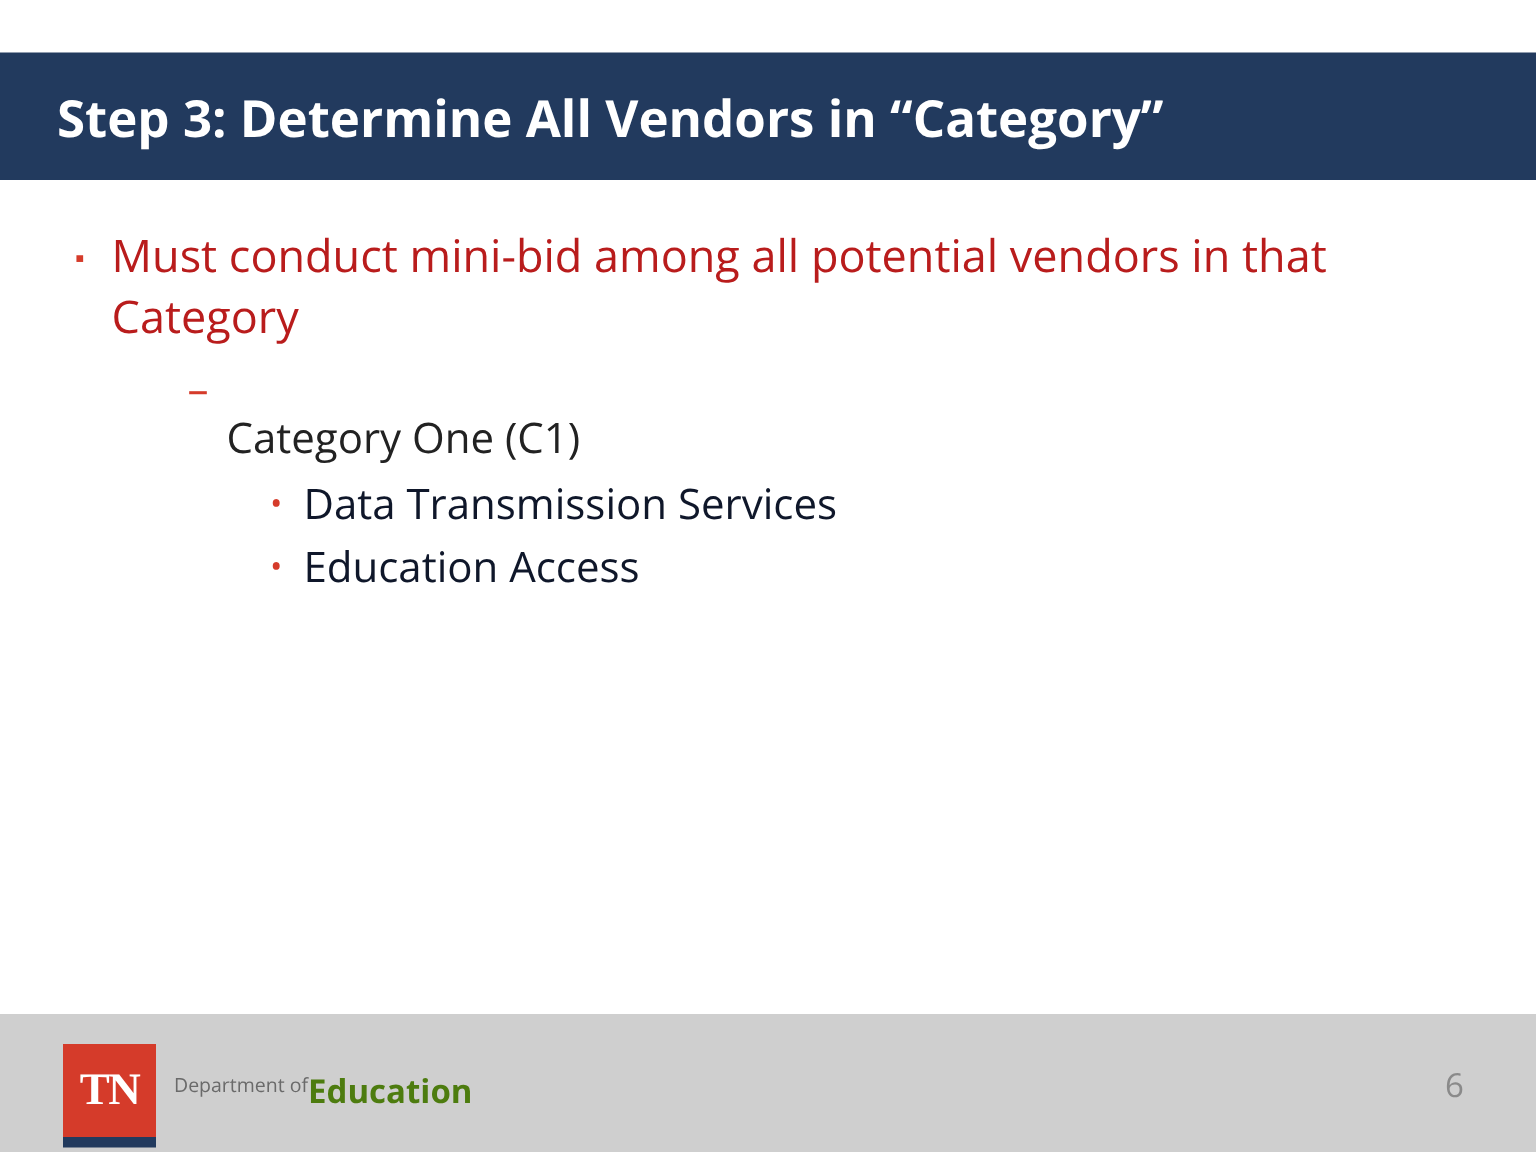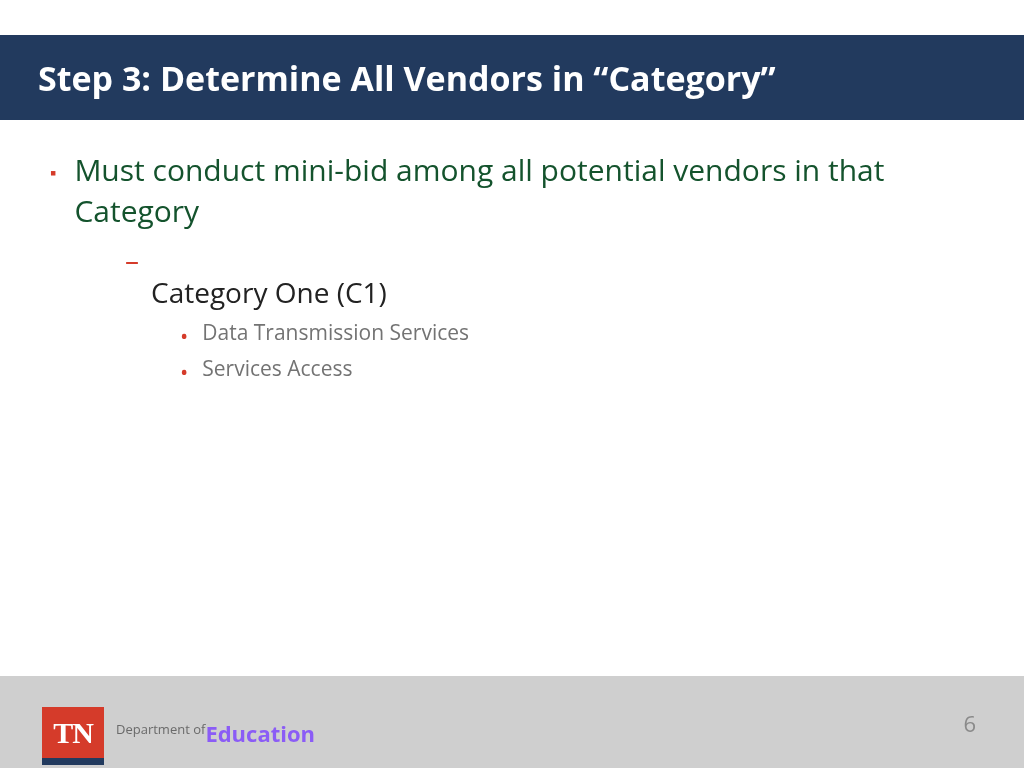--- a/index.html
+++ b/index.html
@@ -46,21 +46,21 @@
     .bullet-l1 .marker {
       color: #d53b2a;
       font-size: 18px;
       margin-right: 18px;
       margin-top: 10px;
       flex-shrink: 0;
     }
     .bullet-l1 .text {
       font-size: 30px;
       line-height: 1.35;
-      color: #14532d;
+      color: #b91c1c;
       font-weight: 400;
     }
     .bullet-l2 {
       display: flex;
       align-items: flex-start;
       margin-left: 75px;
       margin-top: 6px;
       margin-bottom: 6px;
     }
     .bullet-l2 .marker {
@@ -85,42 +85,42 @@
       margin-bottom: 2px;
     }
     .bullet-l3 .marker {
       color: #d53b2a;
       font-size: 22px;
       margin-right: 14px;
       margin-top: 2px;
       flex-shrink: 0;
     }
     .bullet-l3 .text {
-      font-size: 21px;
+      font-size: 28px;
       line-height: 1.35;
-      color: #737373;
+      color: #0f172a;
     }
     .footer-bar {
       position: absolute;
       bottom: 0;
       left: 0;
       width: 100%;
       height: 92px;
       background: #cfcfcf;
     }
     .logo-block {
       position: absolute;
       bottom: 10px;
       left: 42px;
       display: flex;
       align-items: center;
     }
     .tn-square {
       width: 62px;
-      height: 51px;
+      height: 62px;
       background: #d53b2a;
       display: flex;
       align-items: center;
       justify-content: center;
       position: relative;
     }
     .tn-text {
       color: #fff;
       font-family: Georgia, "Times New Roman", serif;
       font-weight: 700;
@@ -140,21 +140,21 @@
       display: flex;
       flex-direction: row;
       justify-content: center;
     }
     .dept-of {
       color: #6a6a6a;
       font-size: 13px;
       line-height: 1.1;
     }
     .dept-edu {
-      color: #8b5cf6;
+      color: #4d7c0f;
       font-size: 22px;
       font-weight: 700;
       line-height: 1;
     }
     .page-num {
       position: absolute;
       bottom: 30px;
       right: 48px;
       color: #8a8a8a;
       font-size: 22px;
@@ -175,21 +175,21 @@
   <div class="bullet-l2">
     <span class="marker">–</span>
     <span class="text">Category One (C1)</span>
   </div>
   <div class="bullet-l3">
     <span class="marker">•</span>
     <span class="text">Data Transmission Services</span>
   </div>
   <div class="bullet-l3">
     <span class="marker">•</span>
-    <span class="text">Services Access</span>
+    <span class="text">Education Access</span>
   </div>
 </div>
 
 <div class="footer-bar"></div>
 
 <div class="logo-block">
   <div class="tn-square">
     <span class="tn-text">TN</span>
     <div class="tn-underline"></div>
   </div>

